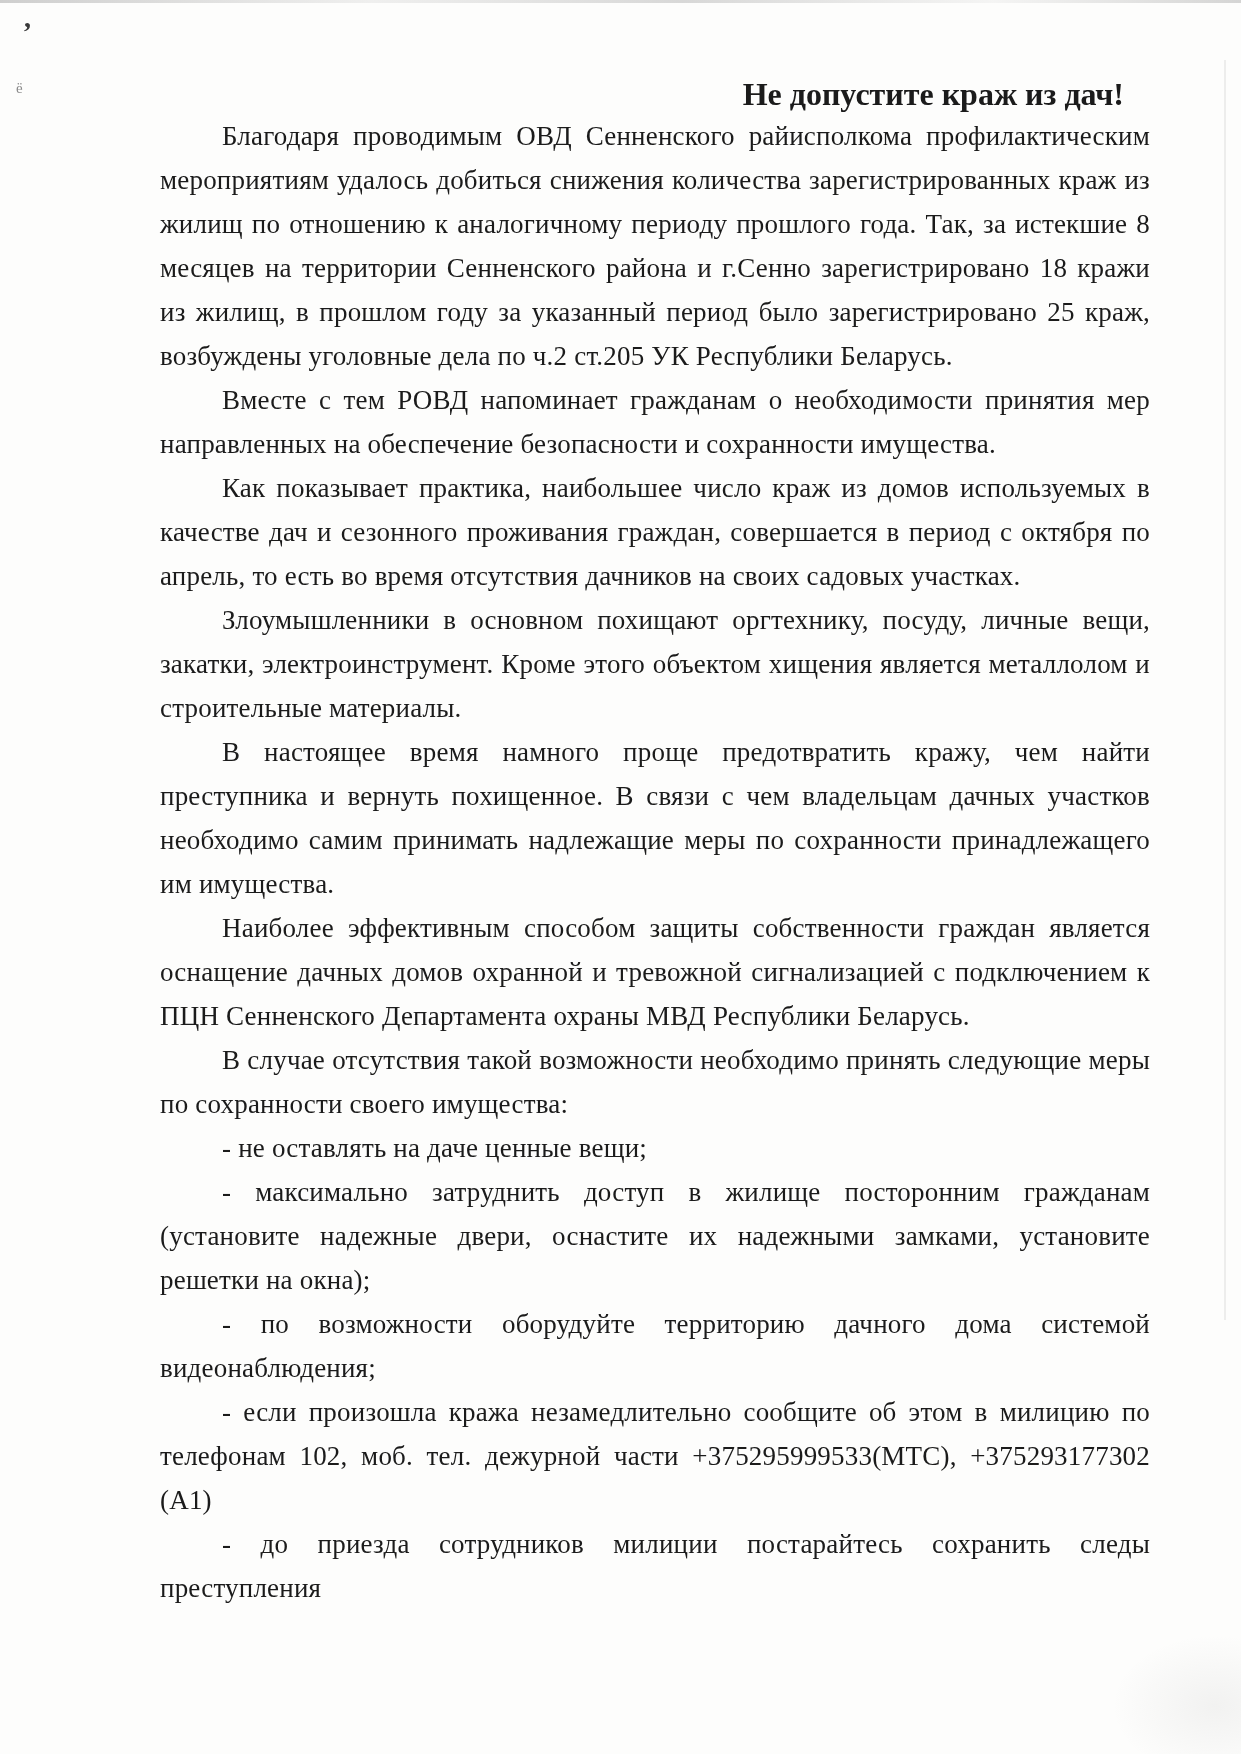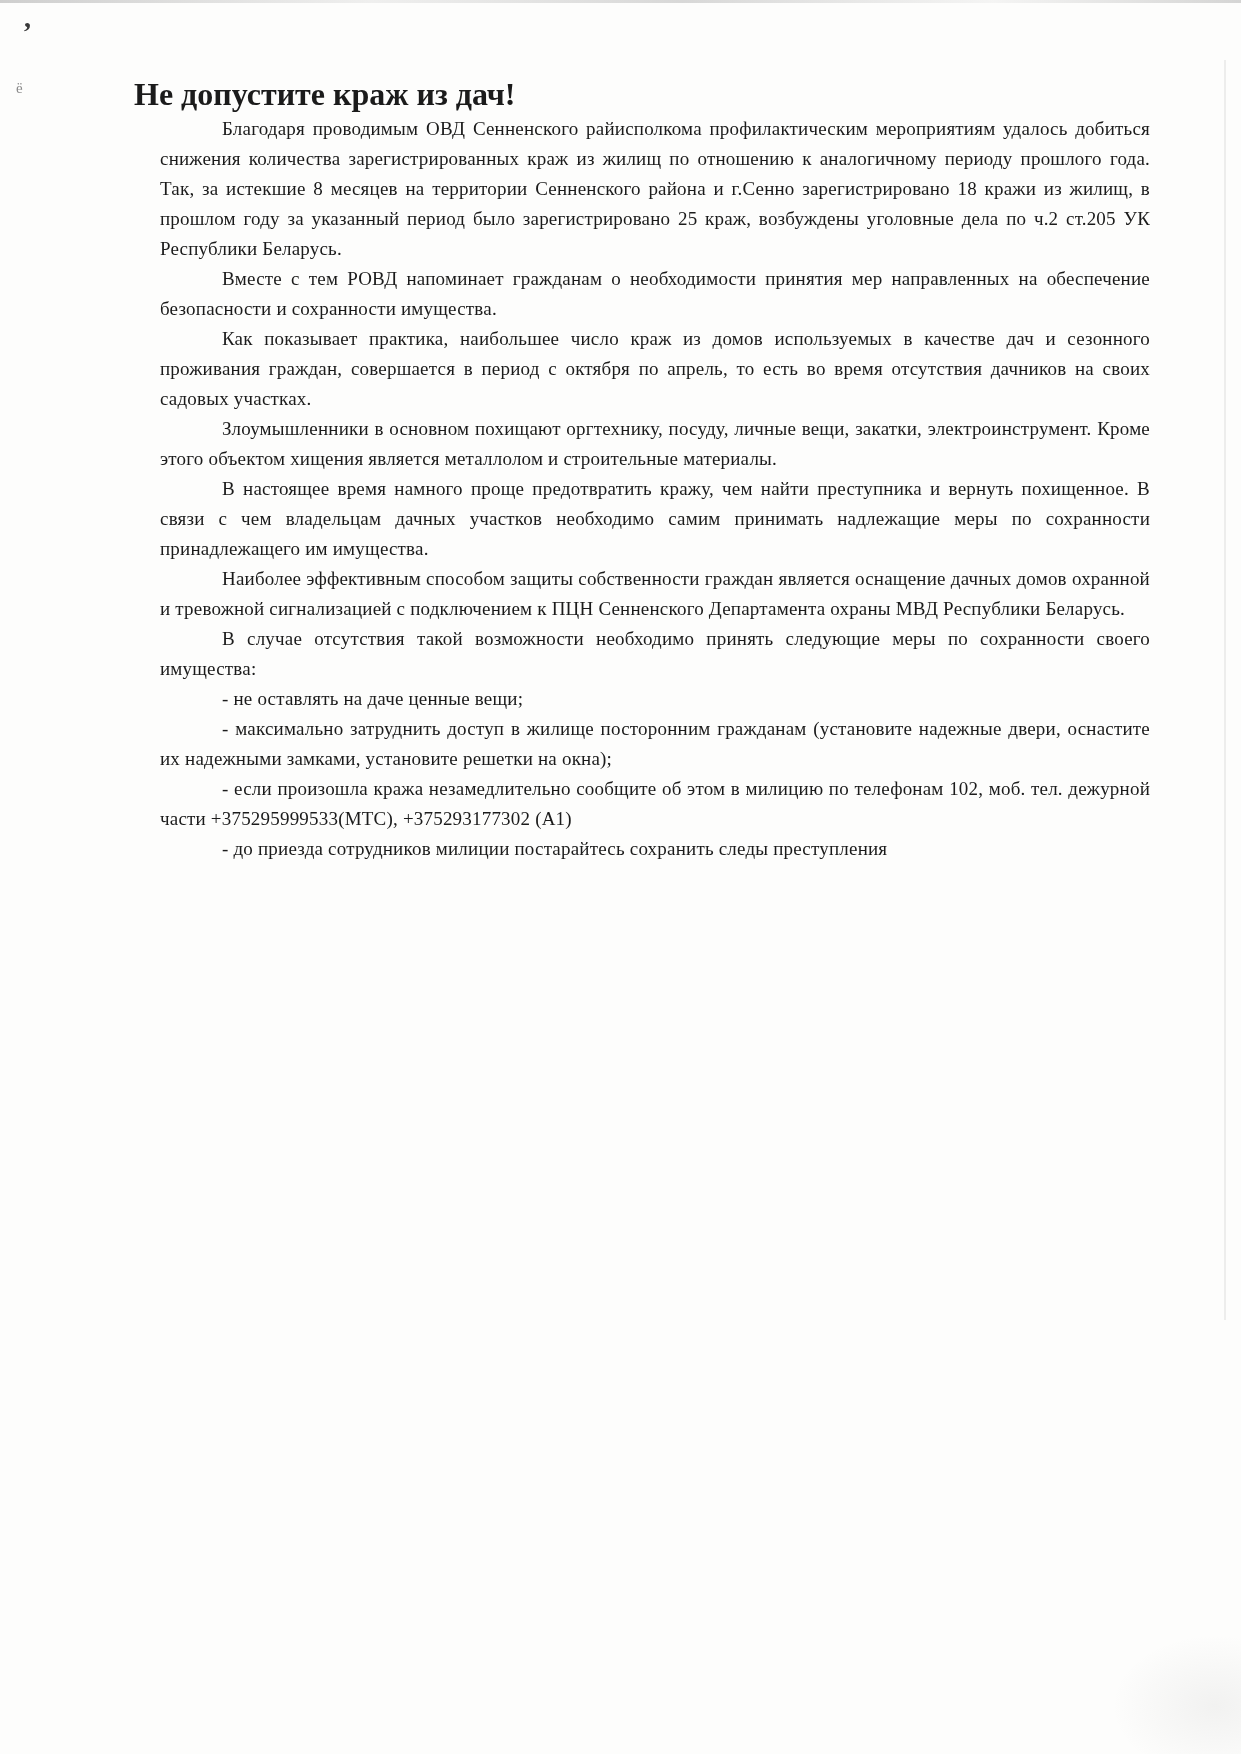--- a/index.html
+++ b/index.html
@@ -55,30 +55,30 @@
     color: #8a8a8a;
   }
   .content {
     position: absolute;
     left: 160px;
     top: 76px;
     width: 990px;
   }
   .doc-title {
     margin: 0 0 2px 0;
-    text-align: left;
+    text-align: right;
     transform: translateX(-26px);
     font-size: 32px;
     font-weight: bold;
     line-height: 36px;
   }
   .content p {
     margin: 0;
-    font-size: 19px;
-    line-height: 30px;
+    font-size: 27px;
+    line-height: 44px;
     text-align: justify;
     text-indent: 62px;
     letter-spacing: 0.2px;
   }
 </style>
 </head>
 <body>
 
 <div class="page">
 
@@ -94,17 +94,18 @@
 
     <p>Благодаря проводимым ОВД Сенненского райисполкома профилактическим мероприятиям удалось добиться снижения количества зарегистрированных краж из жилищ по отношению к аналогичному периоду прошлого года. Так, за истекшие 8 месяцев на территории Сенненского района и г.Сенно зарегистрировано 18 кражи из жилищ, в прошлом году за указанный период было зарегистрировано 25 краж, возбуждены уголовные дела по ч.2 ст.205 УК Республики Беларусь.</p>
     <p>Вместе с тем РОВД напоминает гражданам о необходимости принятия мер направленных на обеспечение безопасности и сохранности имущества.</p>
     <p>Как показывает практика, наибольшее число краж из домов используемых в качестве дач и сезонного проживания граждан, совершается в период с октября по апрель, то есть во время отсутствия дачников на своих садовых участках.</p>
     <p>Злоумышленники в основном похищают оргтехнику, посуду, личные вещи, закатки, электроинструмент. Кроме этого объектом хищения является металлолом и строительные материалы.</p>
     <p>В настоящее время намного проще предотвратить кражу, чем найти преступника и вернуть похищенное. В связи с чем владельцам дачных участков необходимо самим принимать надлежащие меры по сохранности принадлежащего им имущества.</p>
     <p>Наиболее эффективным способом защиты собственности граждан является оснащение дачных домов охранной и тревожной сигнализацией с подключением к ПЦН Сенненского Департамента охраны МВД Республики Беларусь.</p>
     <p>В случае отсутствия такой возможности необходимо принять следующие меры по сохранности своего имущества:</p>
     <p>- не оставлять на даче ценные вещи;</p>
     <p>- максимально затруднить доступ в жилище посторонним гражданам (установите надежные двери, оснастите их надежными замками, установите решетки на окна);</p>
+    <p>- по возможности оборудуйте территорию дачного дома системой видеонаблюдения;</p>
     <p>- если произошла кража незамедлительно сообщите об этом в милицию по телефонам 102, моб. тел. дежурной части +375295999533(МТС), +375293177302 (А1)</p>
     <p>- до приезда сотрудников милиции постарайтесь сохранить следы преступления</p>
   </div>
 
 </div>
 
 </body></html>

